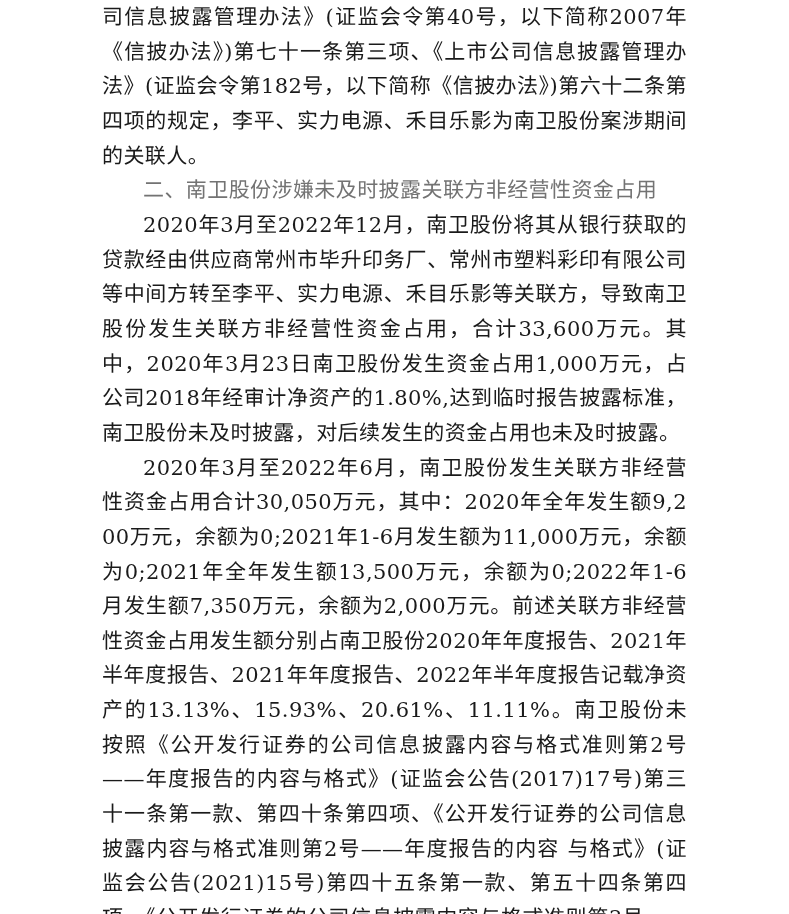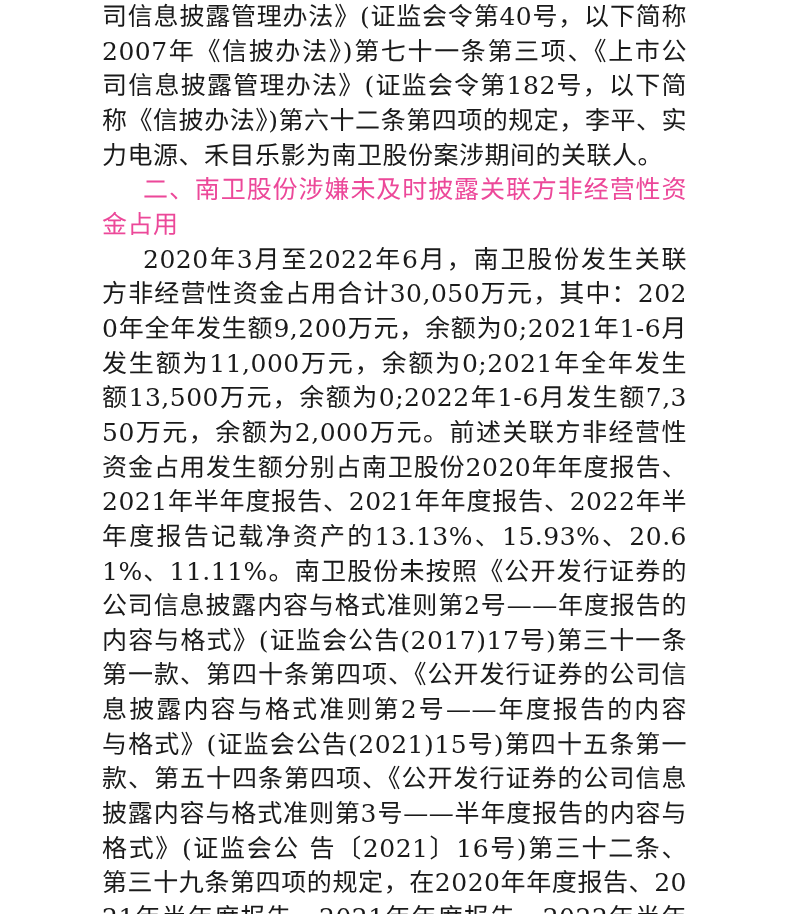--- a/index.html
+++ b/index.html
@@ -23,21 +23,21 @@
   }
   #text-column {
     position: absolute;
     left: 102px;
     top: 0px;
     width: 585px;
   }
   p.para {
     margin: 0;
     padding: 0;
-    font-size: 25px;
+    font-size: 21px;
     line-height: 34.65px;
     text-align: justify;
     text-justify: inter-character;
     text-align-last: left;
     letter-spacing: 0.02em;
     word-break: break-all;
     color: #1a1a1a;
     font-weight: 400;
   }
   p.indent {
@@ -50,20 +50,21 @@
   .para { font-kerning: none; }
 </style>
 </head>
 <body>
 
 <div id="page" style="background: rgb(255, 255, 255);">
   <div id="text-column">
 
     <p class="para cont" style="color: rgb(26, 26, 26);">司信息披露管理办法》(证监会令第40号，以下简称2007年《信披办法》)第七十一条第三项、《上市公司信息披露管理办法》(证监会令第182号，以下简称《信披办法》)第六十二条第四项的规定，李平、实力电源、禾目乐影为南卫股份案涉期间的关联人。</p>
 
-    <p class="para indent" style="color: #ec4899;">二、南卫股份涉嫌未及时披露关联方非经营性资金占用</p>
+    <p class="para indent" style="color: #737373;">二、南卫股份涉嫌未及时披露关联方非经营性资金占用</p>
 
+    <p class="para indent" style="color: rgb(26, 26, 26);">2020年3月至2022年12月，南卫股份将其从银行获取的贷款经由供应商常州市毕升印务厂、常州市塑料彩印有限公司等中间方转至李平、实力电源、禾目乐影等关联方，导致南卫股份发生关联方非经营性资金占用，合计33,600万元。其中，2020年3月23日南卫股份发生资金占用1,000万元，占公司2018年经审计净资产的1.80%,达到临时报告披露标准，南卫股份未及时披露，对后续发生的资金占用也未及时披露。</p>
 
 
     <p class="para indent" style="color: rgb(26, 26, 26);">2020年3月至2022年6月，南卫股份发生关联方非经营性资金占用合计30,050万元，其中：2020年全年发生额9,200万元，余额为0;2021年1-6月发生额为11,000万元，余额为0;2021年全年发生额13,500万元，余额为0;2022年1-6月发生额7,350万元，余额为2,000万元。前述关联方非经营性资金占用发生额分别占南卫股份2020年年度报告、2021年半年度报告、2021年年度报告、2022年半年度报告记载净资产的13.13%、15.93%、20.61%、11.11%。南卫股份未按照《公开发行证券的公司信息披露内容与格式准则第2号——年度报告的内容与格式》(证监会公告(2017)17号)第三十一条第一款、第四十条第四项、《公开发行证券的公司信息披露内容与格式准则第2号——年度报告的内容 与格式》(证监会公告(2021)15号)第四十五条第一款、第五十四条第四项、《公开发行证券的公司信息披露内容与格式准则第3号——半年度报告的内容与格式》(证监会公 告〔2021〕16号)第三十二条、第三十九条第四项的规定，在2020年年度报告、2021年半年度报告、2021年年度报告、2022年半年度报告中披露。</p>
 
   </div>
 </div>
 
 </body></html>

